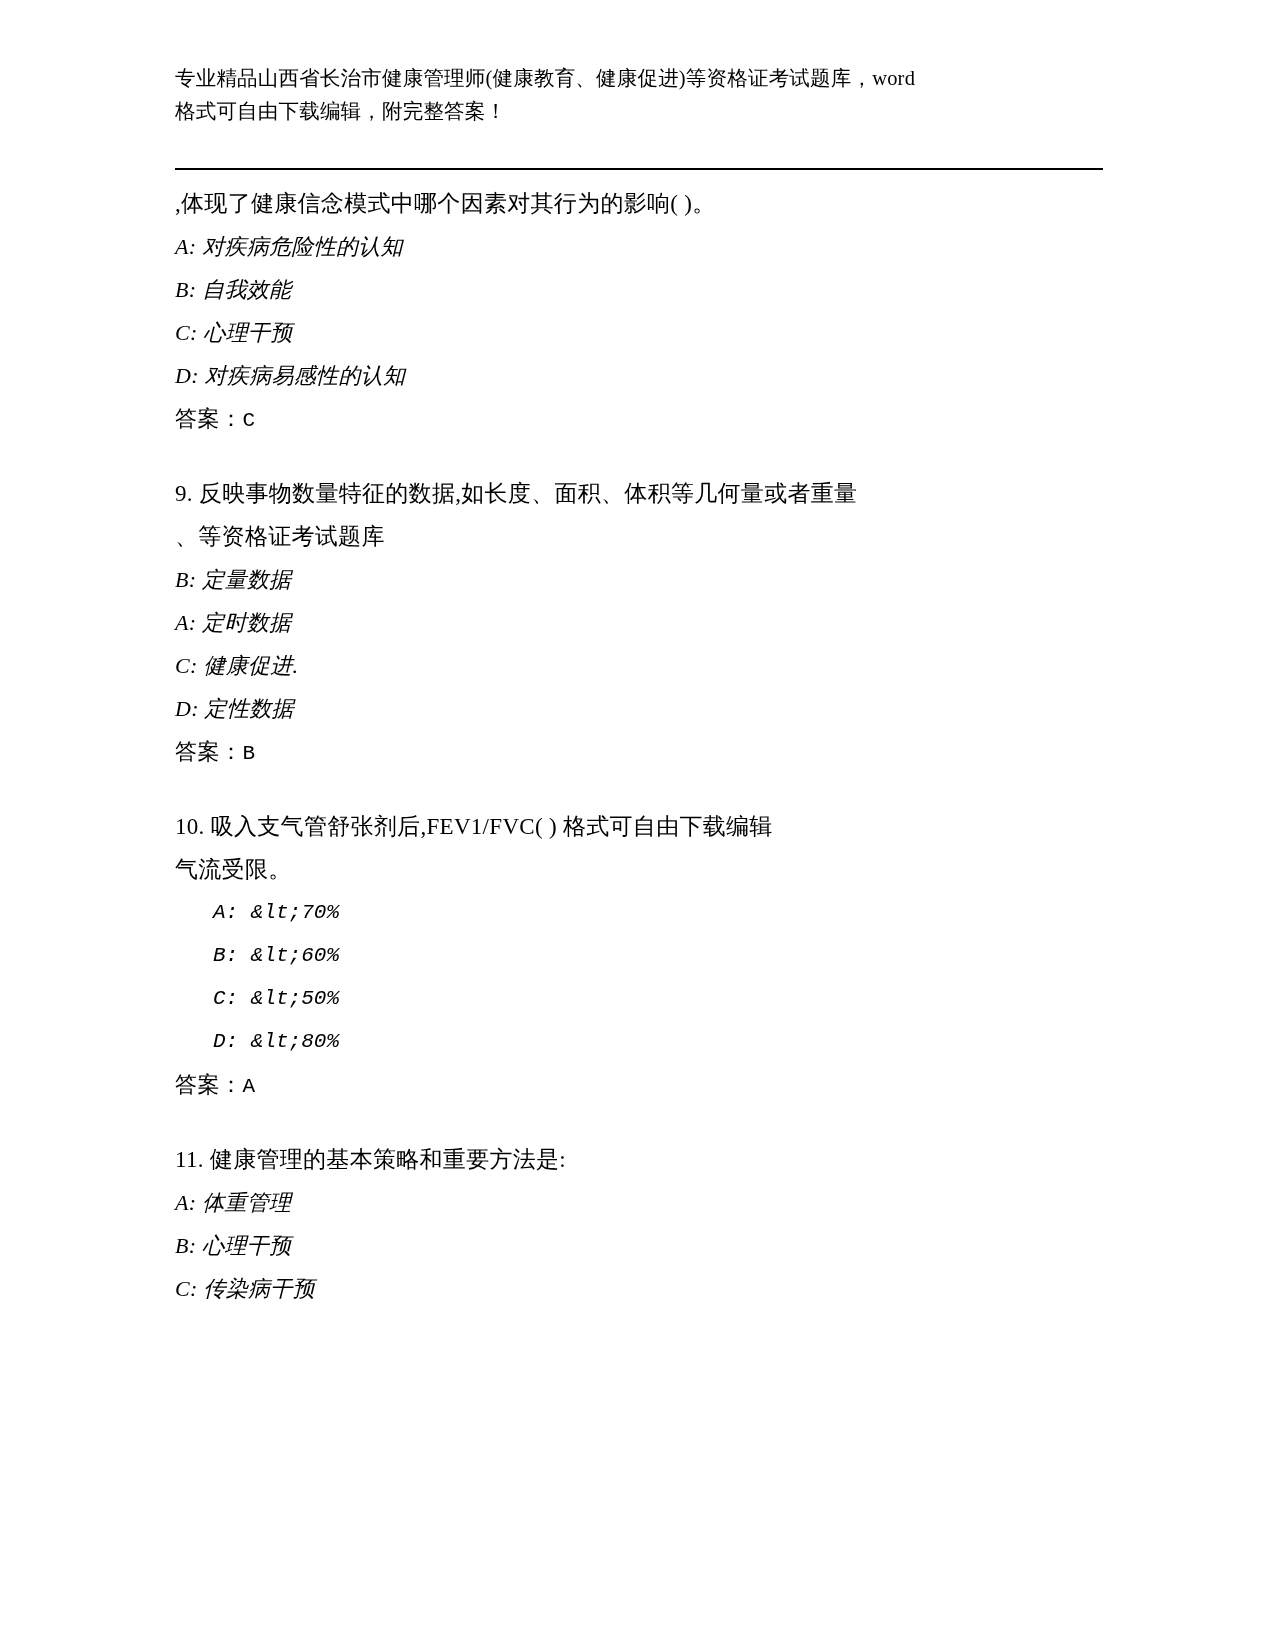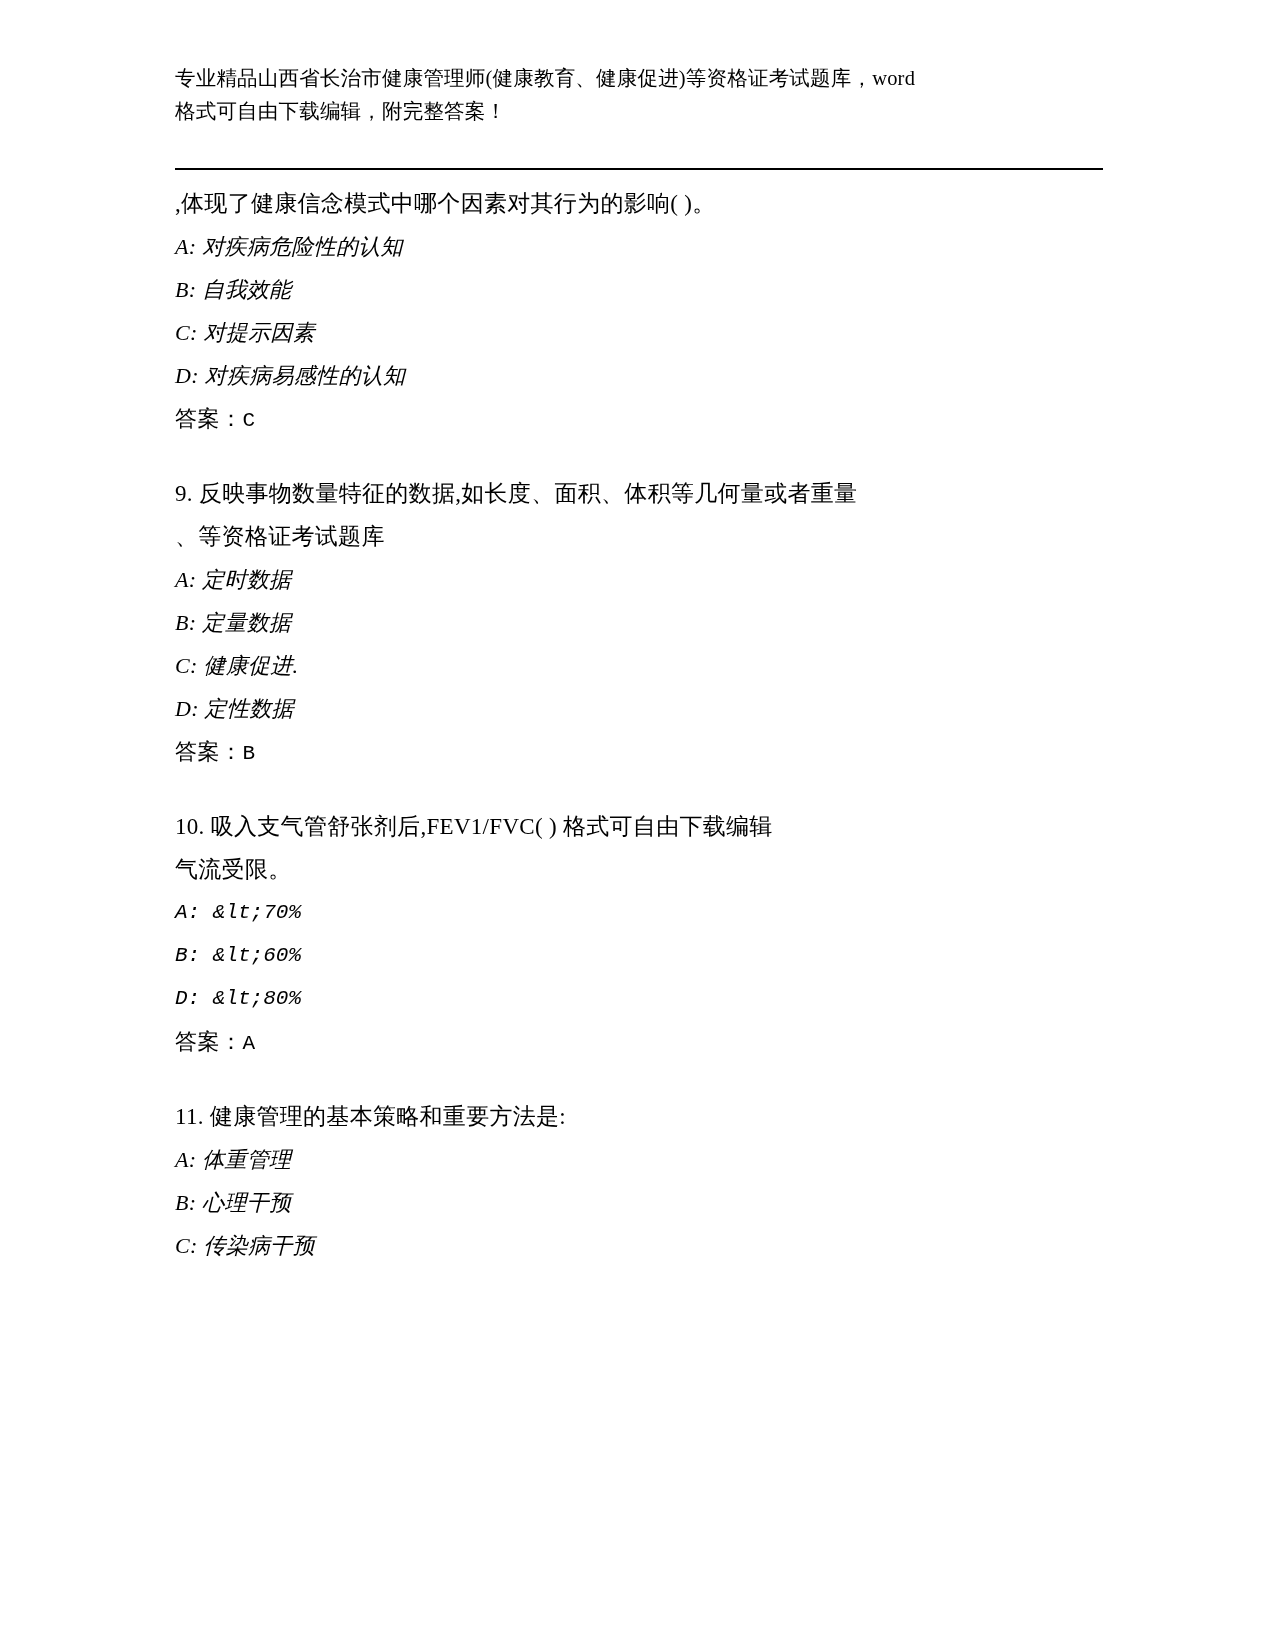--- a/index.html
+++ b/index.html
@@ -70,69 +70,71 @@
     letter-spacing: 0.5px;
   }
   .ans .ans-letter {
     font-family: "Liberation Mono", monospace;
     font-size: 21px;
   }
   .mono {
     font-family: "Liberation Mono", monospace;
     font-size: 21px;
     letter-spacing: 0;
+    margin-left: 38px;
   }
 </style>
 </head>
 <body>
 
 <div class="page">
 
   <div class="header">
     <div class="header-line">专业精品山西省长治市健康管理师(健康教育、健康促进)等资格证考试题库，word</div>
     <div class="header-line">格式可自由下载编辑，附完整答案！</div>
   </div>
   <div class="header-rule"></div>
 
   <div class="content">
 
     <div class="qblock">
       <div class="qtext">,体现了健康信念模式中哪个因素对其行为的影响(      )。</div>
       <div class="opt">A:  对疾病危险性的认知</div>
       <div class="opt">B:  自我效能</div>
-      <div class="opt">C:  对提示因素</div>
+      <div class="opt">C:  心理干预</div>
       <div class="opt">D:  对疾病易感性的认知</div>
       <div class="ans">
         <span>答案：</span><span class="ans-letter">C</span>
       </div>
     </div>
 
     <div class="qblock">
       <div class="qtext">
         <span>9.</span>
         <span>反映事物数量特征的数据,如长度、面积、体积等几何量或者重量</span>
       </div>
       <div class="qtext">、等资格证考试题库</div>
+      <div class="opt">B:  定量数据</div>
       <div class="opt">A:  定时数据</div>
-      <div class="opt">B:  定量数据</div>
       <div class="opt">C:  健康促进.</div>
       <div class="opt">D:  定性数据</div>
       <div class="ans">
         <span>答案：</span><span class="ans-letter">B</span>
       </div>
     </div>
 
     <div class="qblock">
       <div class="qtext">
         <span>10.</span>
         <span>吸入支气管舒张剂后,FEV1/FVC(      )    格式可自由下载编辑</span>
       </div>
       <div class="qtext">气流受限。</div>
       <div class="opt mono">A: &amp;lt;70%</div>
       <div class="opt mono">B: &amp;lt;60%</div>
+      <div class="opt mono">C: &amp;lt;50%</div>
       <div class="opt mono">D: &amp;lt;80%</div>
       <div class="ans">
         <span>答案：</span><span class="ans-letter">A</span>
       </div>
     </div>
 
     <div class="qblock">
       <div class="qtext">
         <span>11.</span>
         <span>健康管理的基本策略和重要方法是:</span>

